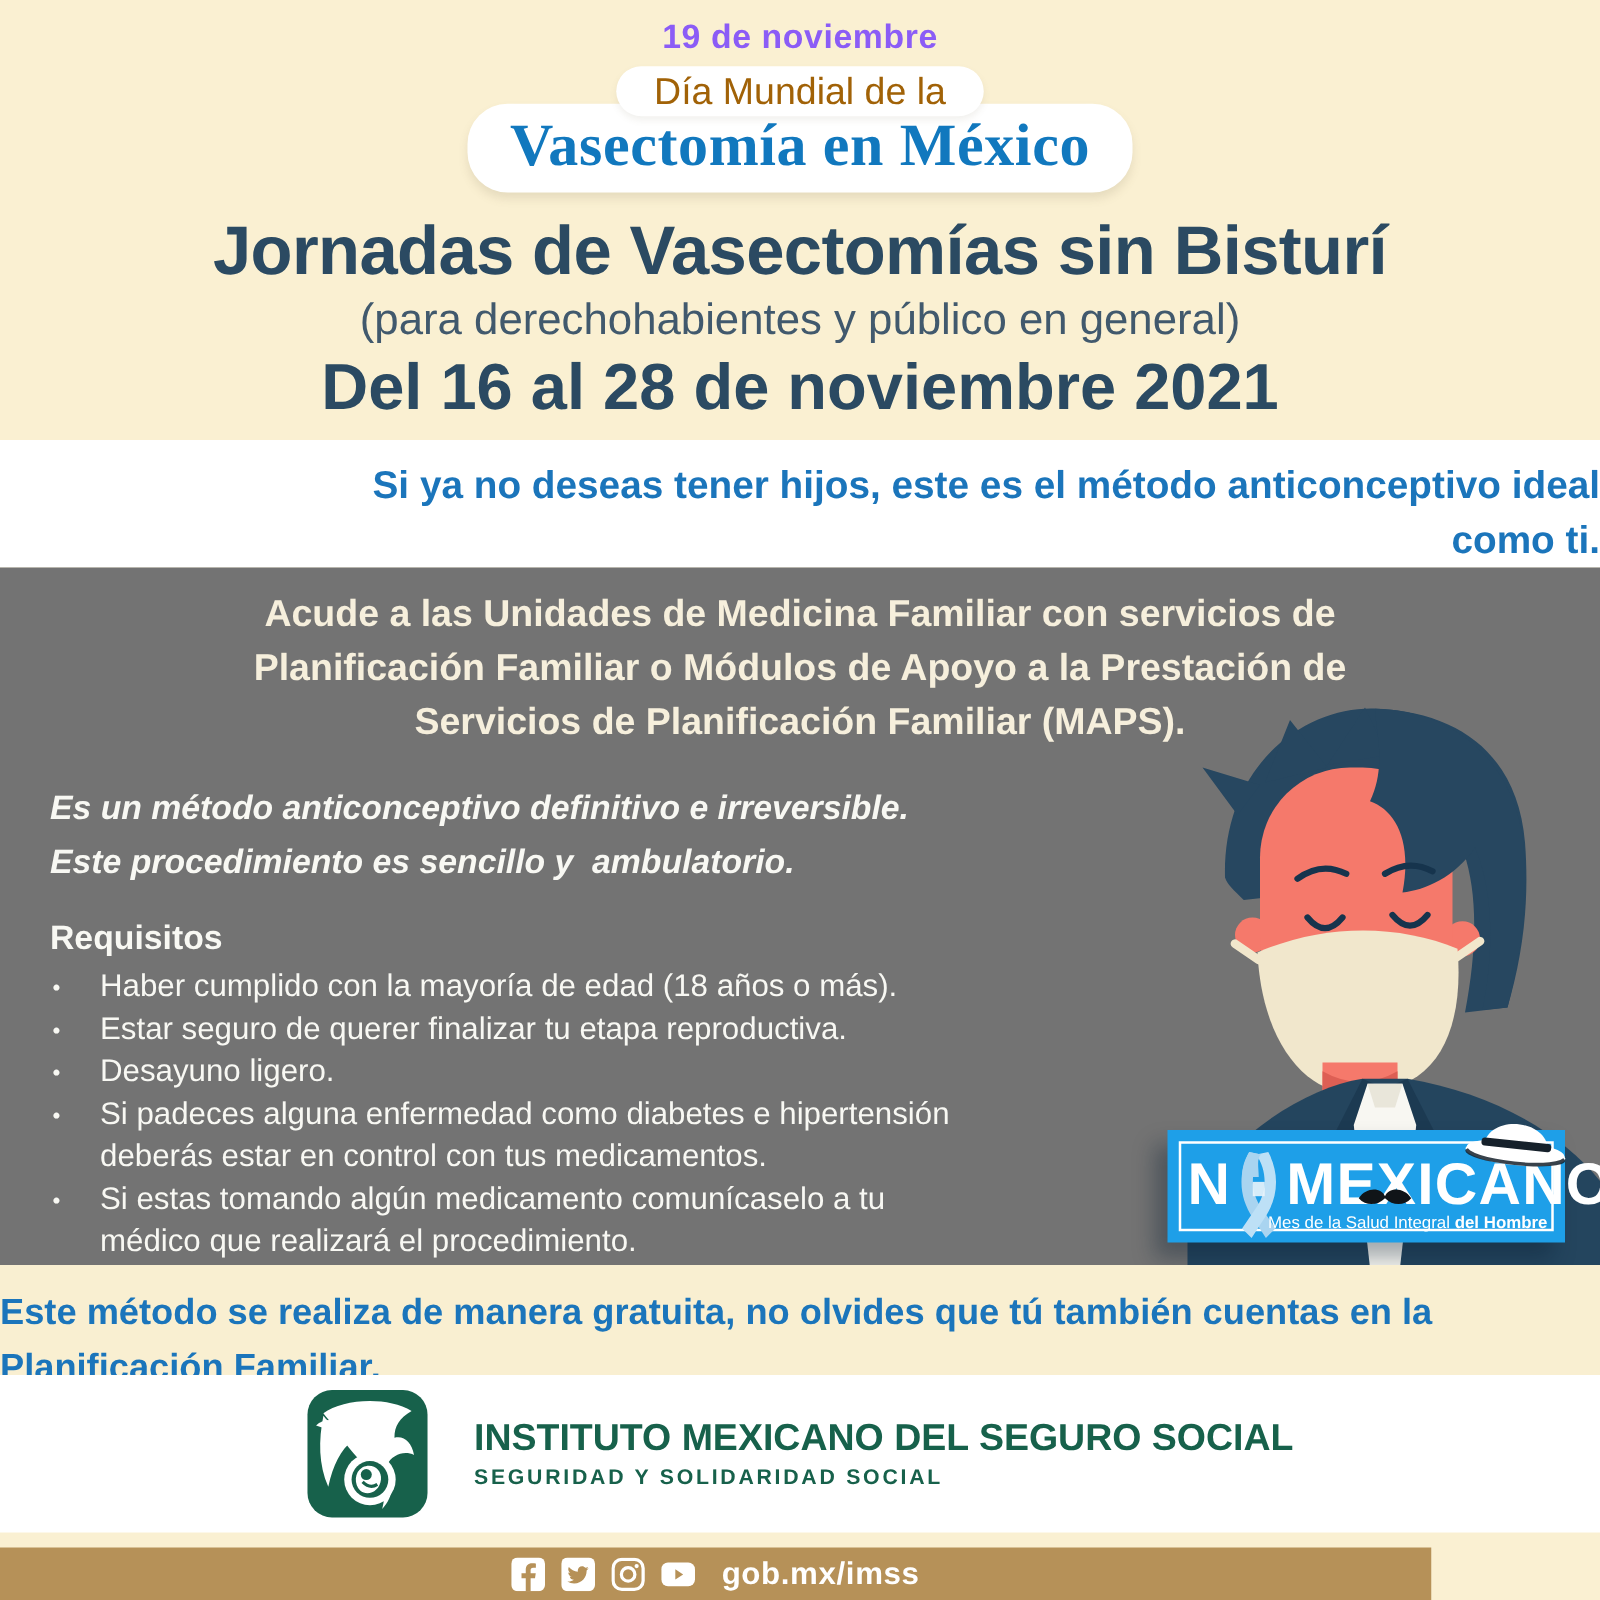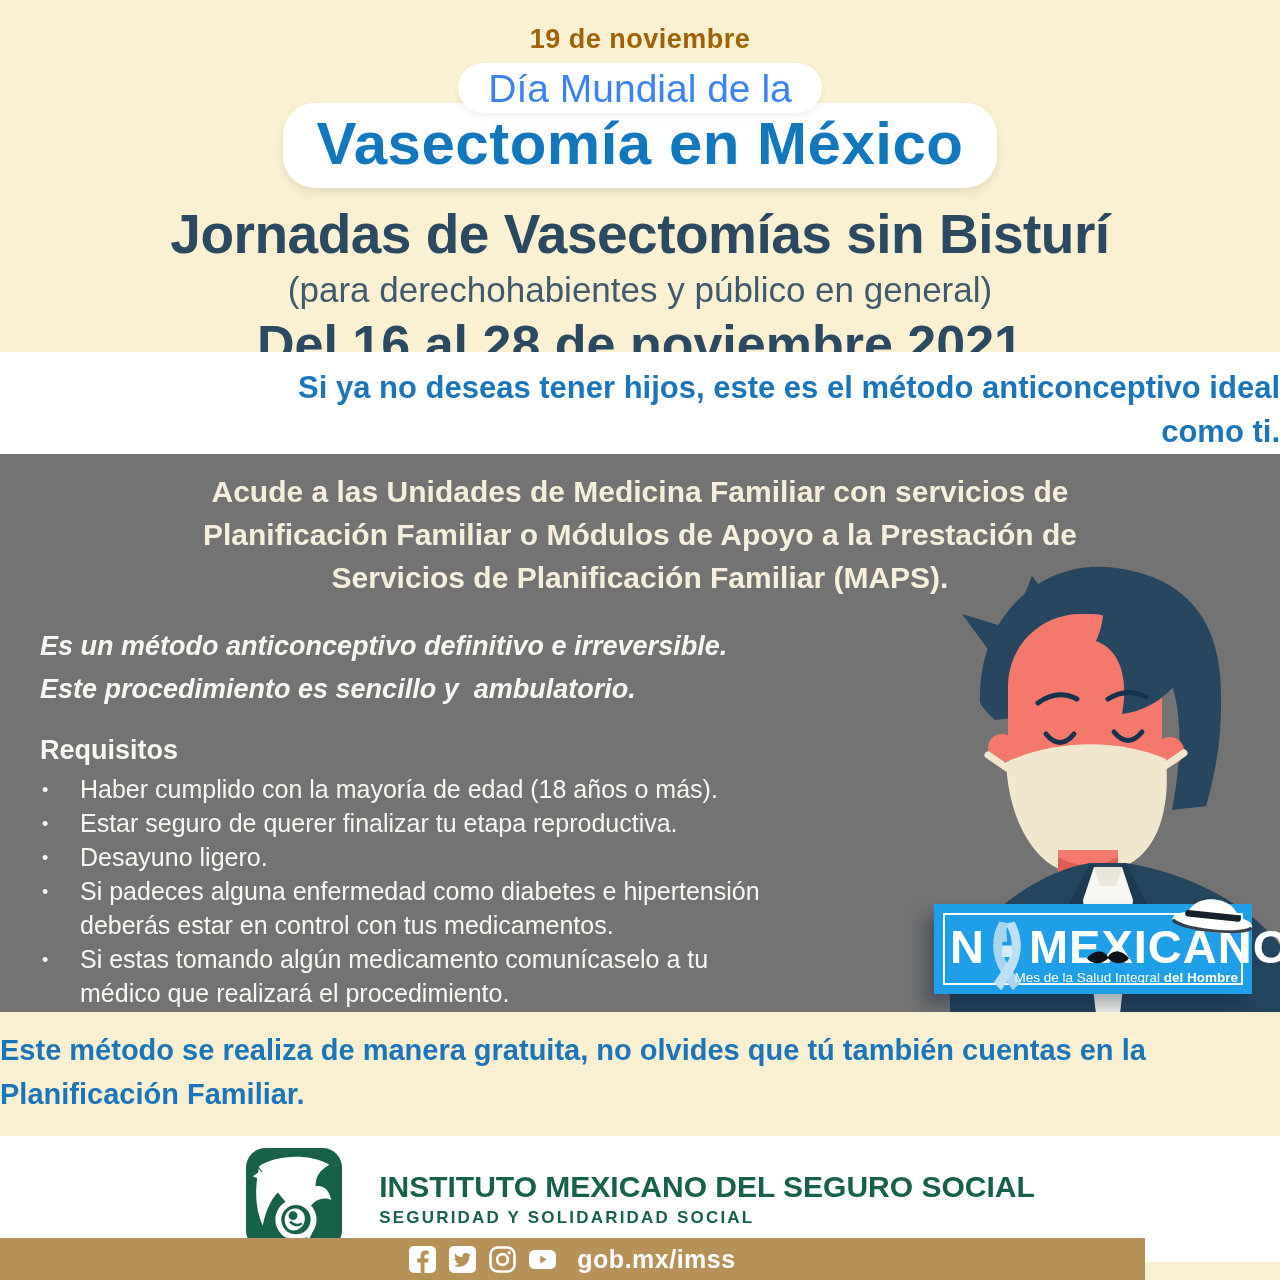--- a/index.html
+++ b/index.html
@@ -2,24 +2,24 @@
 <html><head>
 <meta charset="utf-8">
 <style>
   * { margin:0; padding:0; box-sizing:border-box; }
   html,body { width:1280px; height:1280px; }
   body { font-family:"Liberation Sans", sans-serif; }
   .poster { position:relative; width:1280px; height:1280px; background:#FAF0D2; overflow:hidden; }
 
   
   .top-header { position:absolute; top:0; left:0; width:1280px; height:352px; background:#FAF0D2; text-align:center; }
-  .date-label { margin-top:24px; font-size:27px; font-weight:bold; color:#a16207; letter-spacing:.5px; }
+  .date-label { margin-top:14px; font-size:27px; font-weight:bold; color:#8b5cf6; letter-spacing:.5px; }
   .bubble { display:inline-block; margin-top:8px; }
-  .bubble-line1 { display:inline-block; background:#fff; border-radius:26px; padding:4px 30px 2px; font-size:39px; color:#3b82f6; box-shadow:0 3px 6px rgba(120,110,80,.10); }
-  .bubble-line2 { display:block; background:#fff; border-radius:32px; padding:6px 34px 10px; margin-top:-10px; font-size:60px; font-weight:bold; color:#1178BE; letter-spacing:.5px; box-shadow:0 5px 8px rgba(120,110,80,.15); }
+  .bubble-line1 { display:inline-block; background:#fff; border-radius:26px; padding:4px 30px 2px; font-size:30px; color:#a16207; box-shadow:0 3px 6px rgba(120,110,80,.10); }
+  .bubble-line2 { display:block; background:#fff; border-radius:32px; padding:6px 34px 10px; margin-top:-10px; font-size:48px; font-weight:bold; color:#1178BE; letter-spacing:.5px; box-shadow:0 5px 8px rgba(120,110,80,.15);font-family:Liberation Serif, serif; }
   .main-title { margin-top:14px; font-size:55px; font-weight:bold; color:#2B4A62; letter-spacing:-.5px; white-space:nowrap; }
   .sub-title { margin-top:4px; font-size:35px; color:#41596d; white-space:nowrap; }
   .date-range { margin-top:4px; font-size:52px; font-weight:bold; color:#2B4A62; white-space:nowrap; }
 
   
   .highlight-band { position:absolute; top:352px; left:0; width:1280px; height:102px; background:#FFFFFF; text-align:right; padding-top:14px; }
   .highlight-band .hl-line { font-size:31px; font-weight:bold; color:#1B75BB; line-height:44px; }
 
   
   .blue-section { position:absolute; top:454px; left:0; width:1280px; height:558px; background:#737373; }
@@ -44,21 +44,21 @@
   .nov-sub { position:absolute; right:14px; bottom:9px; font-size:13.5px; color:#fff; white-space:nowrap; }
   .nov-sub b { font-weight:bold; }
   .nov-mustache { position:absolute; left:150px; top:44px; width:48px; height:18px; }
   .nov-hat { position:absolute; top:-26px; right:-4px; width:84px; height:58px; transform:rotate(6deg); }
 
   
   .gratis-band { position:absolute; top:1012px; left:0; width:1280px; height:100px; background:#F9EFD1; text-align:left; padding-top:16px; }
   .gratis-band .gr-line { font-size:29px; font-weight:bold; color:#1B75BB; line-height:44px; }
 
   
-  .logo-band { position:absolute; top:1136px; left:0; width:1280px; height:126px; background:#FFFFFF; display:flex; align-items:center; justify-content:center; gap:36px; }
+  .logo-band { position:absolute; top:1100px; left:0; width:1280px; height:126px; background:#FFFFFF; display:flex; align-items:center; justify-content:center; gap:36px; }
   .imss-text .imss-name { font-size:30px; font-weight:bold; color:#17614B; letter-spacing:0; white-space:nowrap; }
   .imss-text .imss-tagline { margin-top:4px; font-size:17px; font-weight:bold; color:#17614B; letter-spacing:2.2px; white-space:nowrap; }
 
   
   .gold-footer { position:absolute; top:1238px; left:0; width:1145px; height:42px; background:#B69158; display:flex; align-items:center; justify-content:center; gap:13px; }
   .social-icon { width:27px; height:27px; display:block; }
   .footer-url { margin-left:8px; font-size:25px; font-weight:bold; color:#fff; letter-spacing:.5px; }
 </style>
 </head>
 <body>

